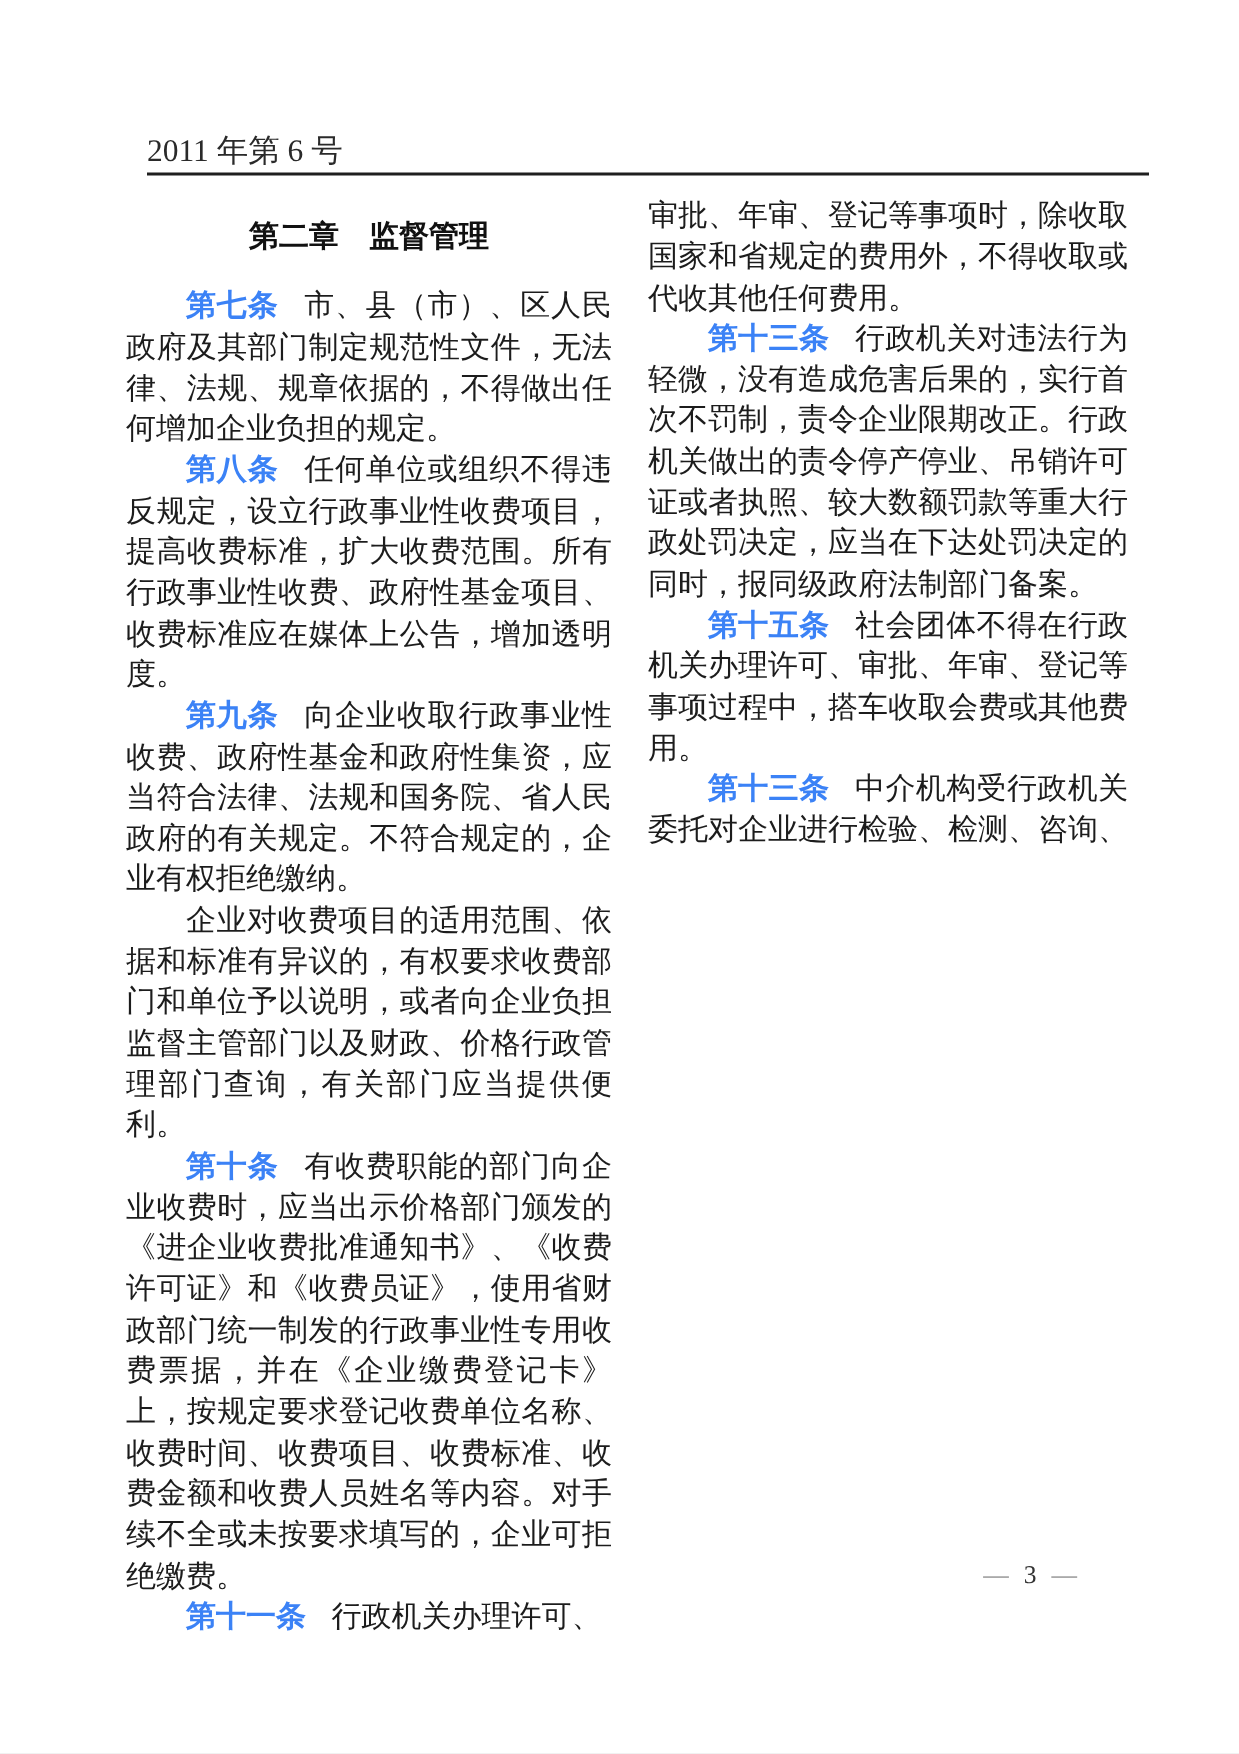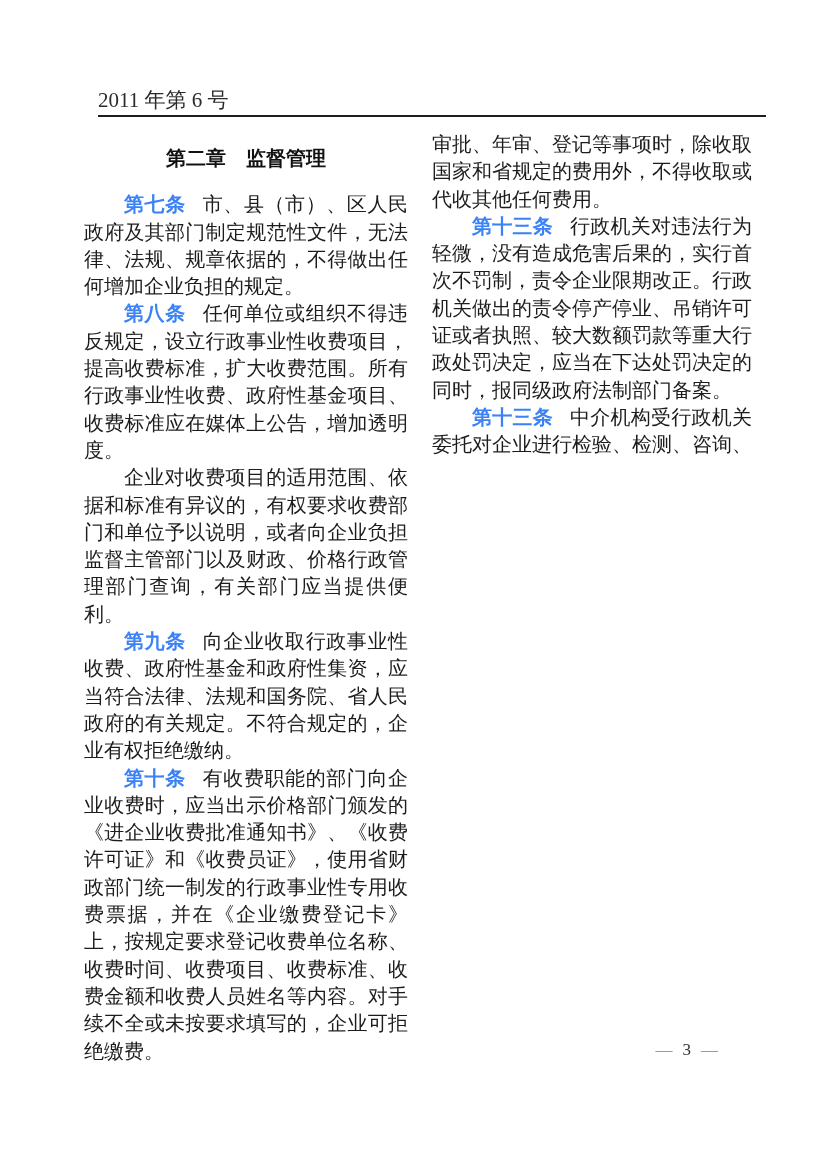--- a/index.html
+++ b/index.html
@@ -91,35 +91,37 @@
 
   <div class="content">
 
     <div class="column left">
       <div class="chapter-heading">第二章　监督管理</div>
 
       <p class="para"><span class="term-label">第七条</span><span>市、县（市）、区人民政府及其部门制定规范性文件，无法律、法规、规章依据的，不得做出任何增加企业负担的规定。</span></p>
 
       <p class="para"><span class="term-label">第八条</span><span>任何单位或组织不得违反规定，设立行政事业性收费项目，提高收费标准，扩大收费范围。所有行政事业性收费、政府性基金项目、收费标准应在媒体上公告，增加透明度。</span></p>
 
+      <p class="para"><span class="term-label">第九条</span><span>向企业收取行政事业性收费、政府性基金和政府性集资，应当符合法律、法规和国务院、省人民政府的有关规定。不符合规定的，企业有权拒绝缴纳。</span></p>
+
       <p class="para"><span>企业对收费项目的适用范围、依据和标准有异议的，有权要求收费部门和单位予以说明，或者向企业负担监督主管部门以及财政、价格行政管理部门查询，有关部门应当提供便利。</span></p>
-
-      <p class="para"><span class="term-label">第九条</span><span>向企业收取行政事业性收费、政府性基金和政府性集资，应当符合法律、法规和国务院、省人民政府的有关规定。不符合规定的，企业有权拒绝缴纳。</span></p>
 
       <p class="para"><span class="term-label">第十条</span><span>有收费职能的部门向企业收费时，应当出示价格部门颁发的《进企业收费批准通知书》、《收费许可证》和《收费员证》，使用省财政部门统一制发的行政事业性专用收费票据，并在《企业缴费登记卡》上，按规定要求登记收费单位名称、收费时间、收费项目、收费标准、收费金额和收费人员姓名等内容。对手续不全或未按要求填写的，企业可拒绝缴费。</span></p>
 
+      <p class="para"><span class="term-label">第十一条</span><span>行政机关办理许可、</span></p>
     </div>
 
     <div class="column right">
       <p class="para no-indent"><span>审批、年审、登记等事项时，除收取国家和省规定的费用外，不得收取或代收其他任何费用。</span></p>
 
 
       <p class="para"><span class="term-label">第十三条</span><span>行政机关对违法行为轻微，没有造成危害后果的，实行首次不罚制，责令企业限期改正。行政机关做出的责令停产停业、吊销许可证或者执照、较大数额罚款等重大行政处罚决定，应当在下达处罚决定的同时，报同级政府法制部门备案。</span></p>
 
 
+      <p class="para"><span class="term-label">第十五条</span><span>社会团体不得在行政机关办理许可、审批、年审、登记等事项过程中，搭车收取会费或其他费用。</span></p>
 
       <p class="para"><span class="term-label">第十三条</span><span>中介机构受行政机关委托对企业进行检验、检测、咨询、</span></p>
     </div>
 
   </div>
 
   <div class="page-footer">
     <span class="dash">—</span><span class="num">3</span><span class="dash">—</span>
   </div>
 

